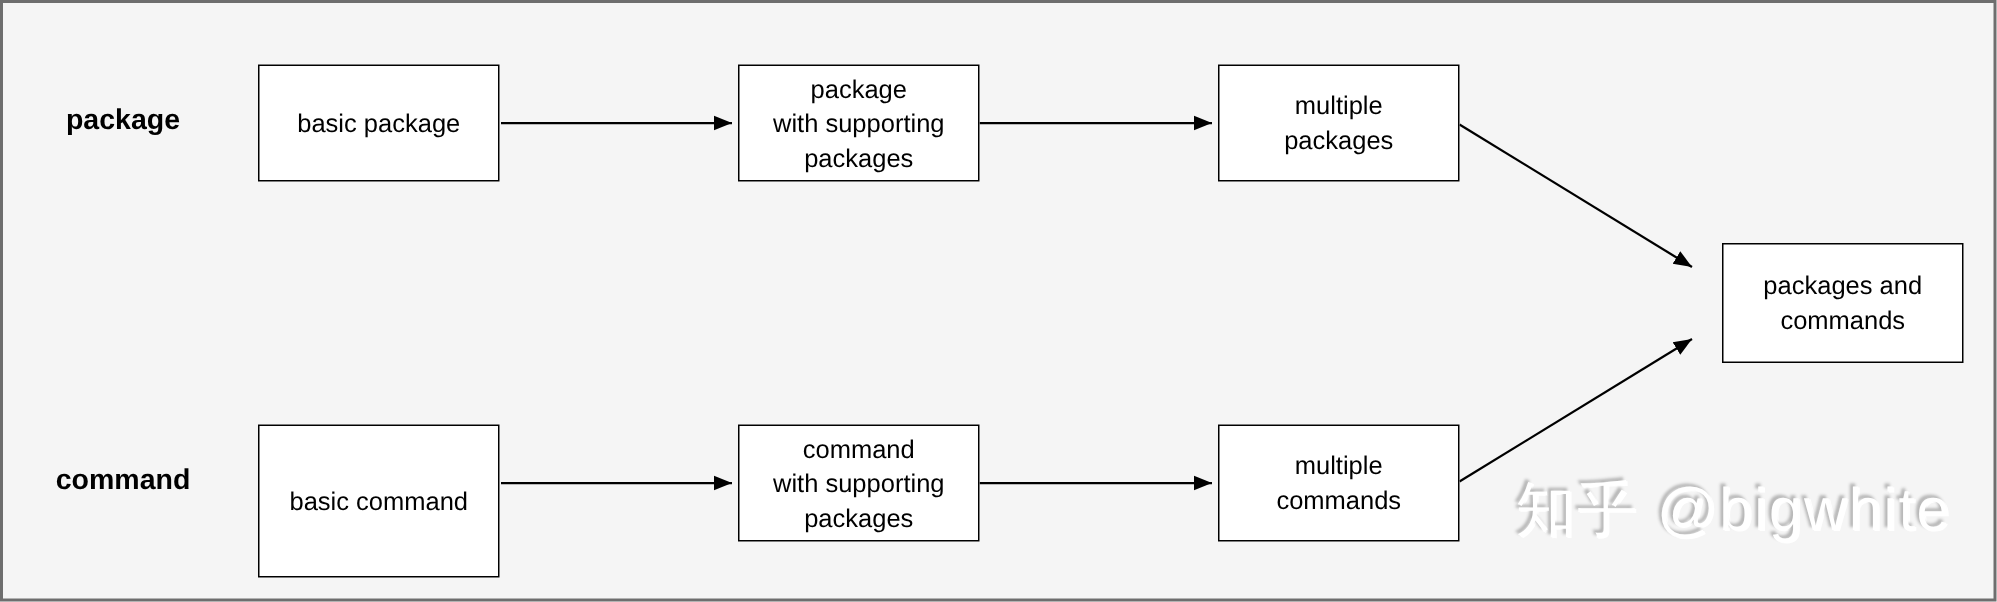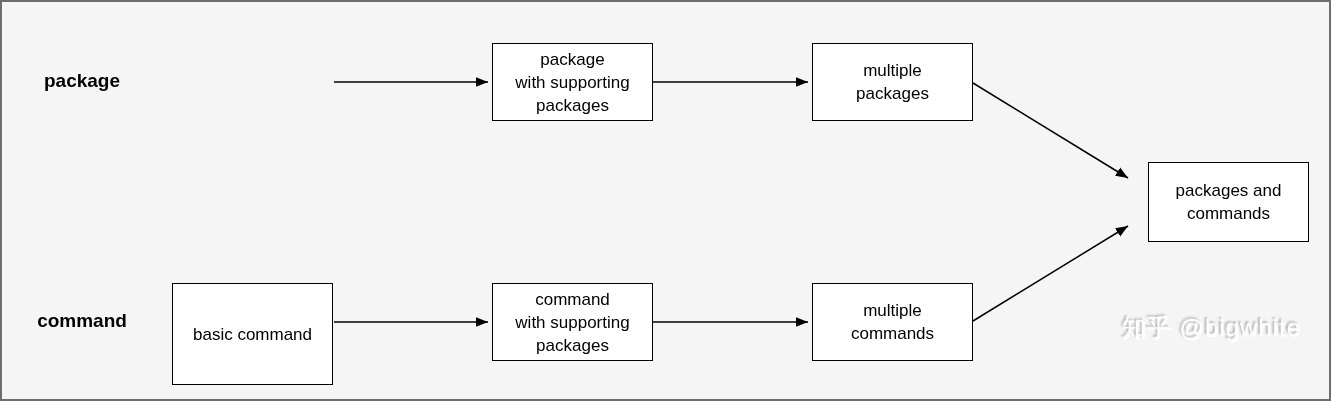--- a/index.html
+++ b/index.html
@@ -43,21 +43,21 @@
     width: 130px;
     text-align: center;
     font-size: 19px;
     font-weight: bold;
     color: #000000;
   }
   .watermark {
     position: absolute;
     right: 28px;
     top: 310px;
-    font-size: 24px;
+    font-size: 40px;
     letter-spacing: 1px;
     color: #ffffff;
     text-shadow: -2px -2px 2px #b5b5b5, 1px 1px 0 #ffffff;
     user-select: none;
   }
 </style>
 </head>
 <body>
 
 <div class="canvas">
@@ -72,20 +72,23 @@
     <line x1="651" y1="80" x2="806" y2="80" stroke="#000000" stroke-width="1.5" marker-end="url(#ah)"></line>
     <line x1="971" y1="81" x2="1126" y2="176" stroke="#000000" stroke-width="1.5" marker-end="url(#ah)"></line>
     <line x1="332" y1="320" x2="486" y2="320" stroke="#000000" stroke-width="1.5" marker-end="url(#ah)"></line>
     <line x1="651" y1="320" x2="806" y2="320" stroke="#000000" stroke-width="1.5" marker-end="url(#ah)"></line>
     <line x1="971" y1="319" x2="1126" y2="224" stroke="#000000" stroke-width="1.5" marker-end="url(#ah)"></line>
   </svg>
 
   <div class="row-label" style="left:15px; top:68px;">package</div>
   <div class="row-label" style="left:15px; top:308px;">command</div>
 
+  <div class="node" style="left:170px; top:41px; width:161px; height:78px;">
+    <span class="node-label">basic package</span>
+  </div>
 
   <div class="node" style="left:490px; top:41px; width:161px; height:78px;">
     <span class="node-label">package
 with supporting
 packages</span>
   </div>
 
   <div class="node" style="left:810px; top:41px; width:161px; height:78px;">
     <span class="node-label">multiple
 packages</span>

